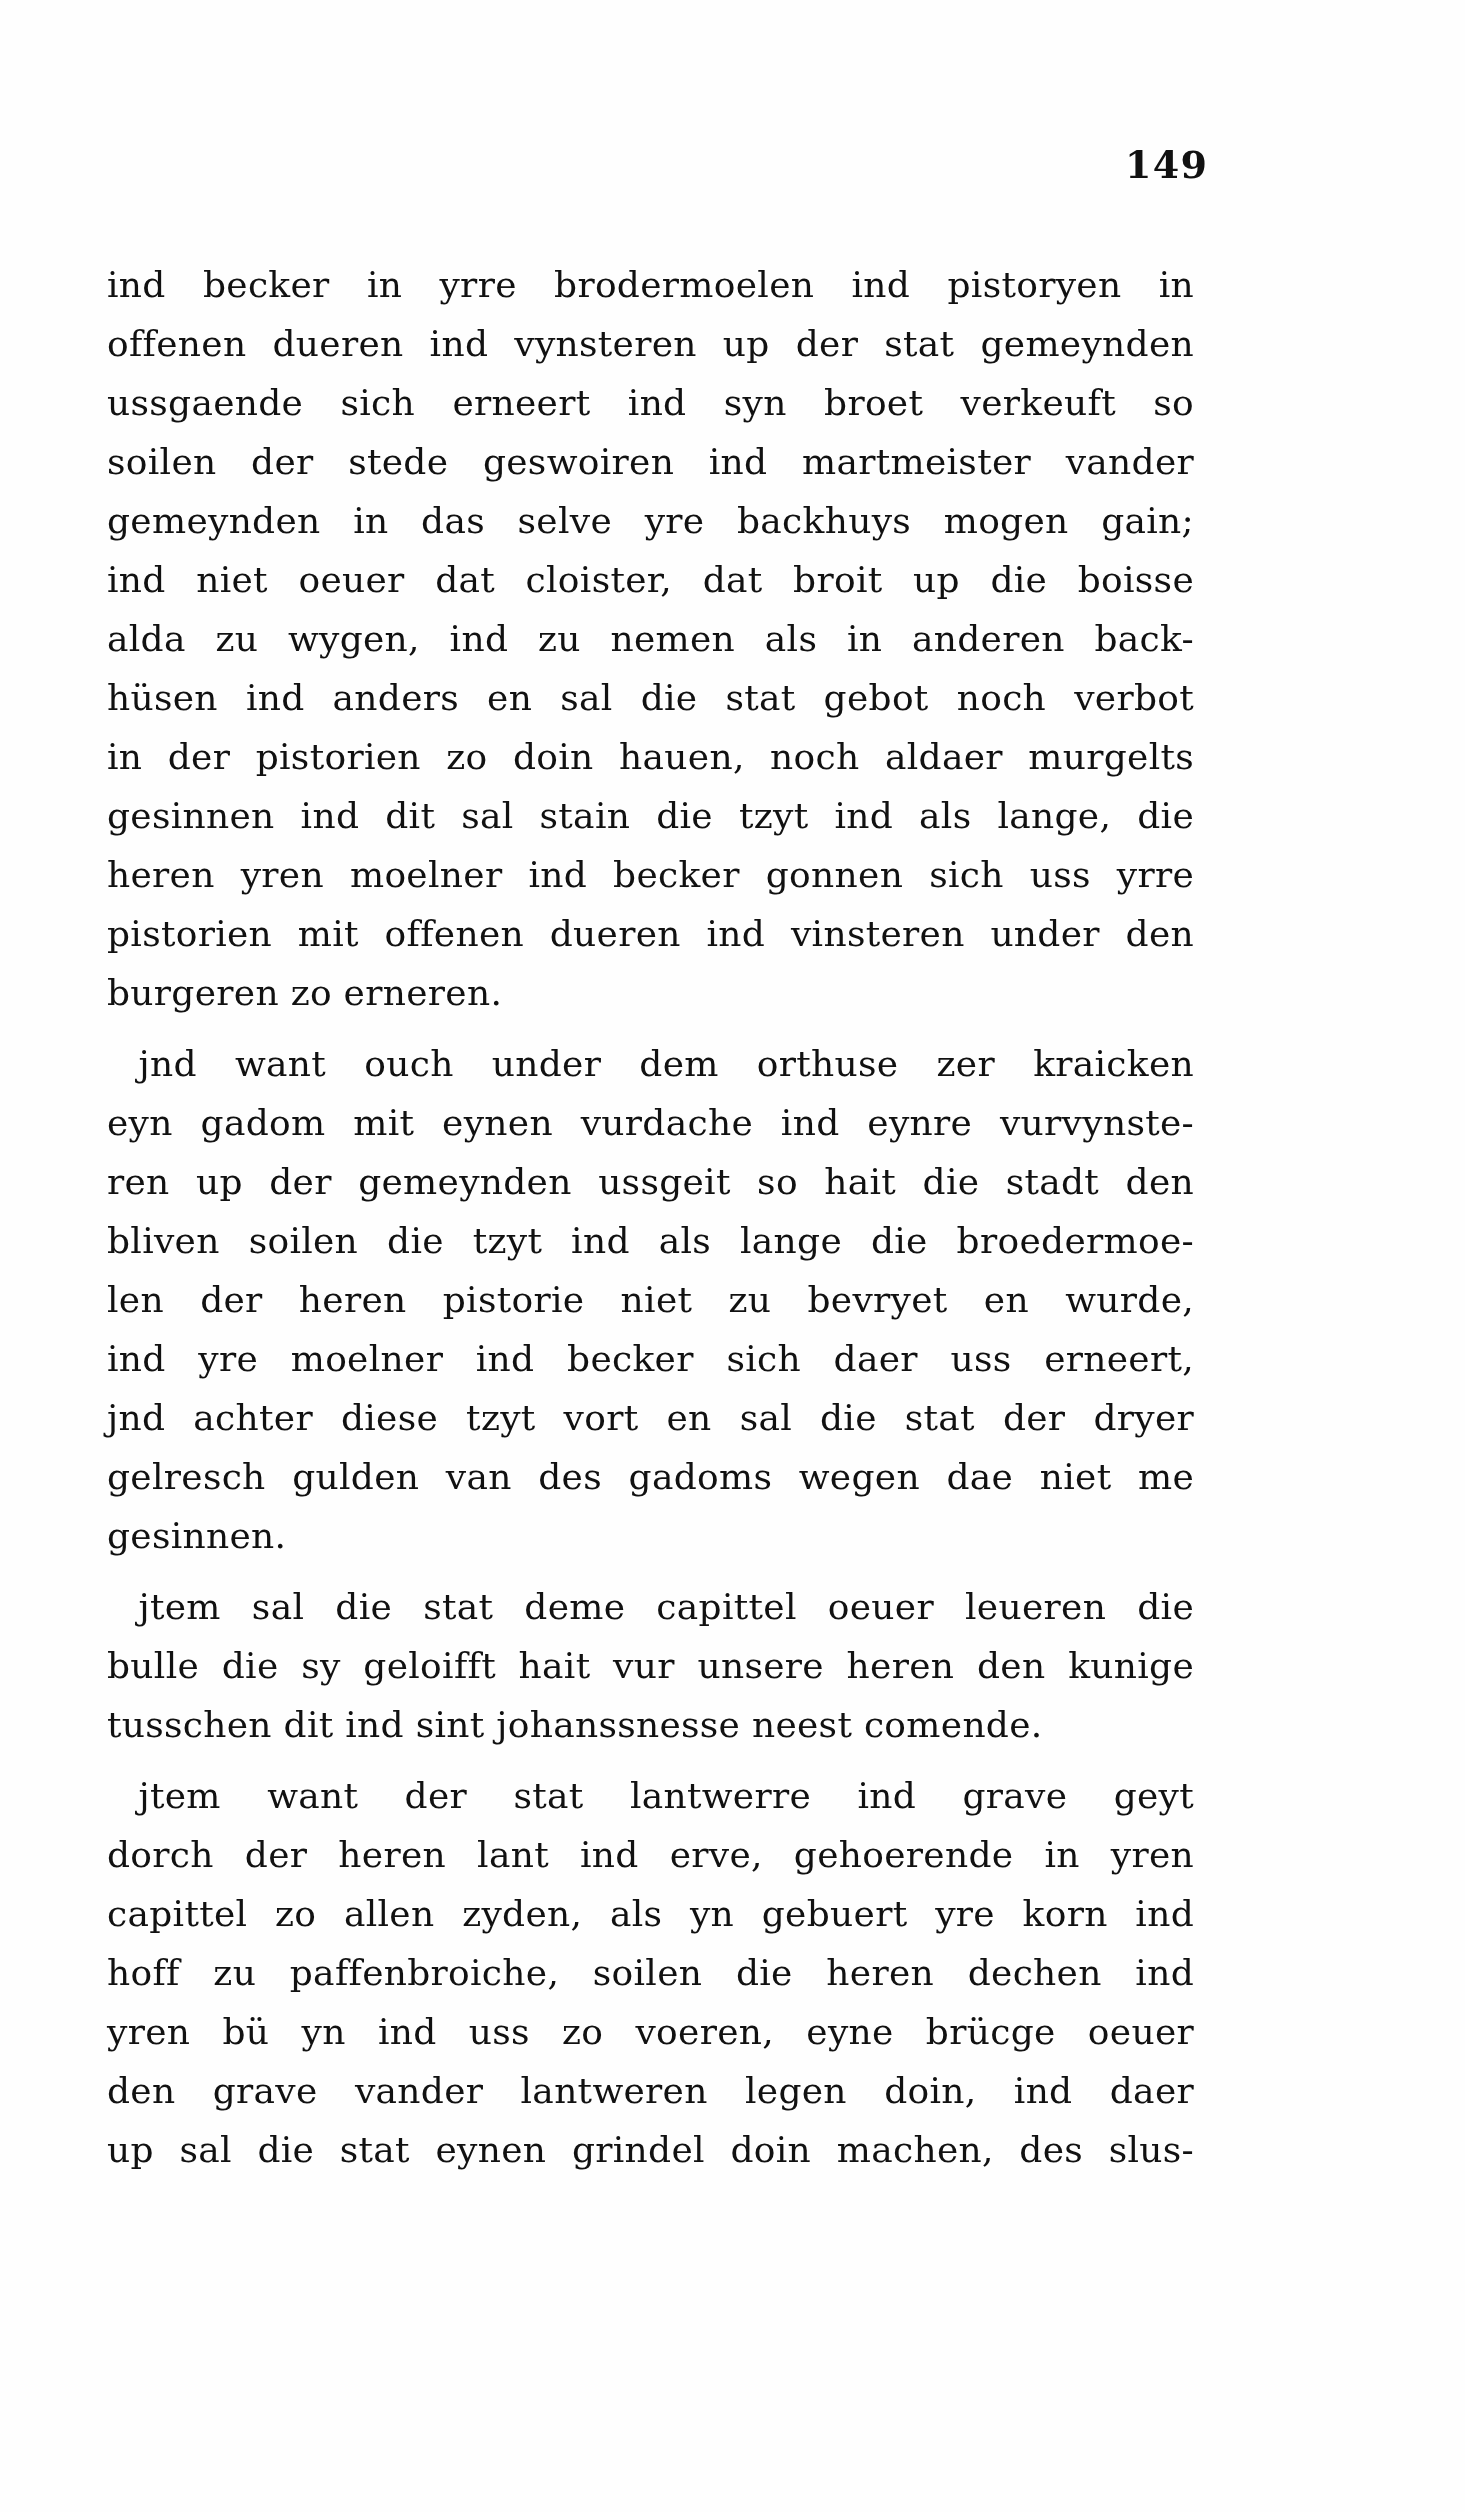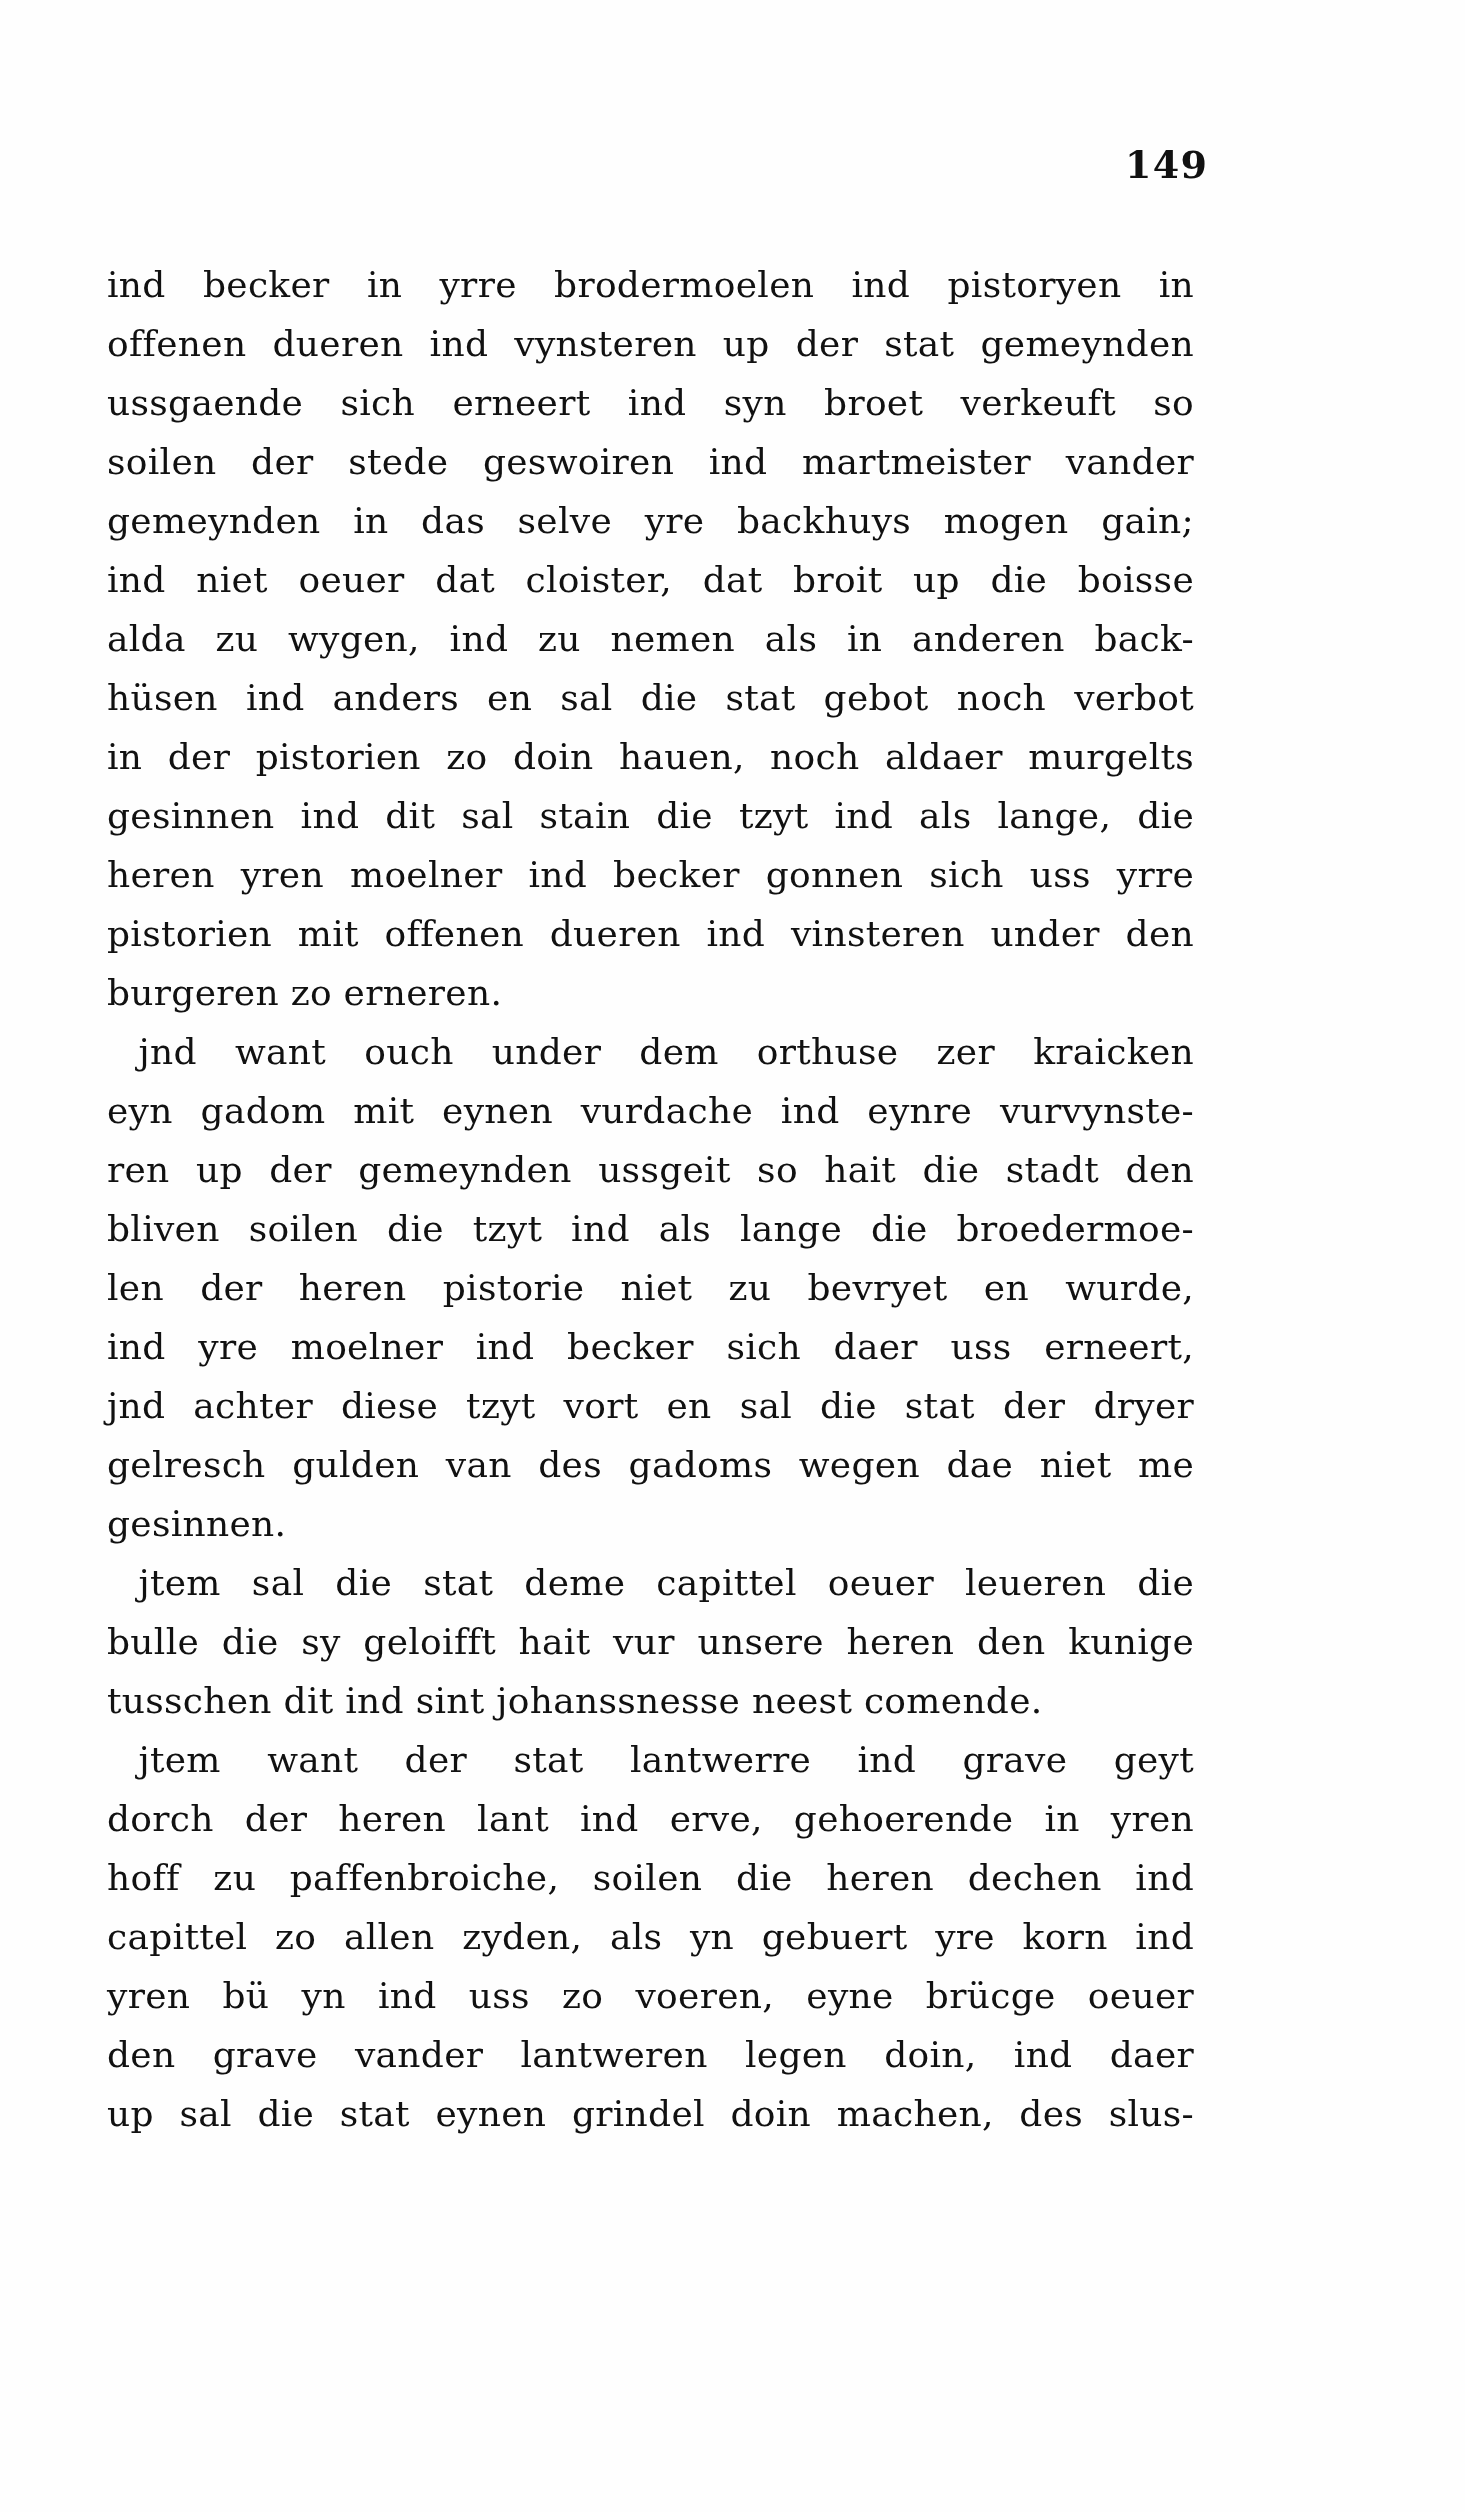--- a/index.html
+++ b/index.html
@@ -46,20 +46,21 @@
       white-space: nowrap;
       text-align: justify;
       text-align-last: justify;
       letter-spacing: 0.3px;
     }
     .line.last {
       text-align-last: left;
     }
     .line.indent {
       padding-left: 31.5px;
+      margin-top: 12px;
     }
   </style>
 </head>
 <body>
 
 <div class="page">
   <div class="page-number">149</div>
 
   <div class="body-text">
 
@@ -93,21 +94,21 @@
 
     <div>
       <span class="line indent">jtem sal die stat deme capittel oeuer leueren die</span>
       <span class="line">bulle die sy geloifft hait vur unsere heren den kunige</span>
       <span class="line last">tusschen dit ind sint johanssnesse neest comende.</span>
     </div>
 
     <div>
       <span class="line indent">jtem want der stat lantwerre ind grave geyt</span>
       <span class="line">dorch der heren lant ind erve, gehoerende in yren</span>
+      <span class="line">capittel zo allen zyden, als yn gebuert yre korn ind</span>
       <span class="line">hoff zu paffenbroiche, soilen die heren dechen ind</span>
-      <span class="line">capittel zo allen zyden, als yn gebuert yre korn ind</span>
       <span class="line">yren bü yn ind uss zo voeren, eyne brücge oeuer</span>
       <span class="line">den grave vander lantweren legen doin, ind daer</span>
       <span class="line">up sal die stat eynen grindel doin machen, des slus-</span>
     </div>
   </div>
 </div>
 
 
 </body></html>

